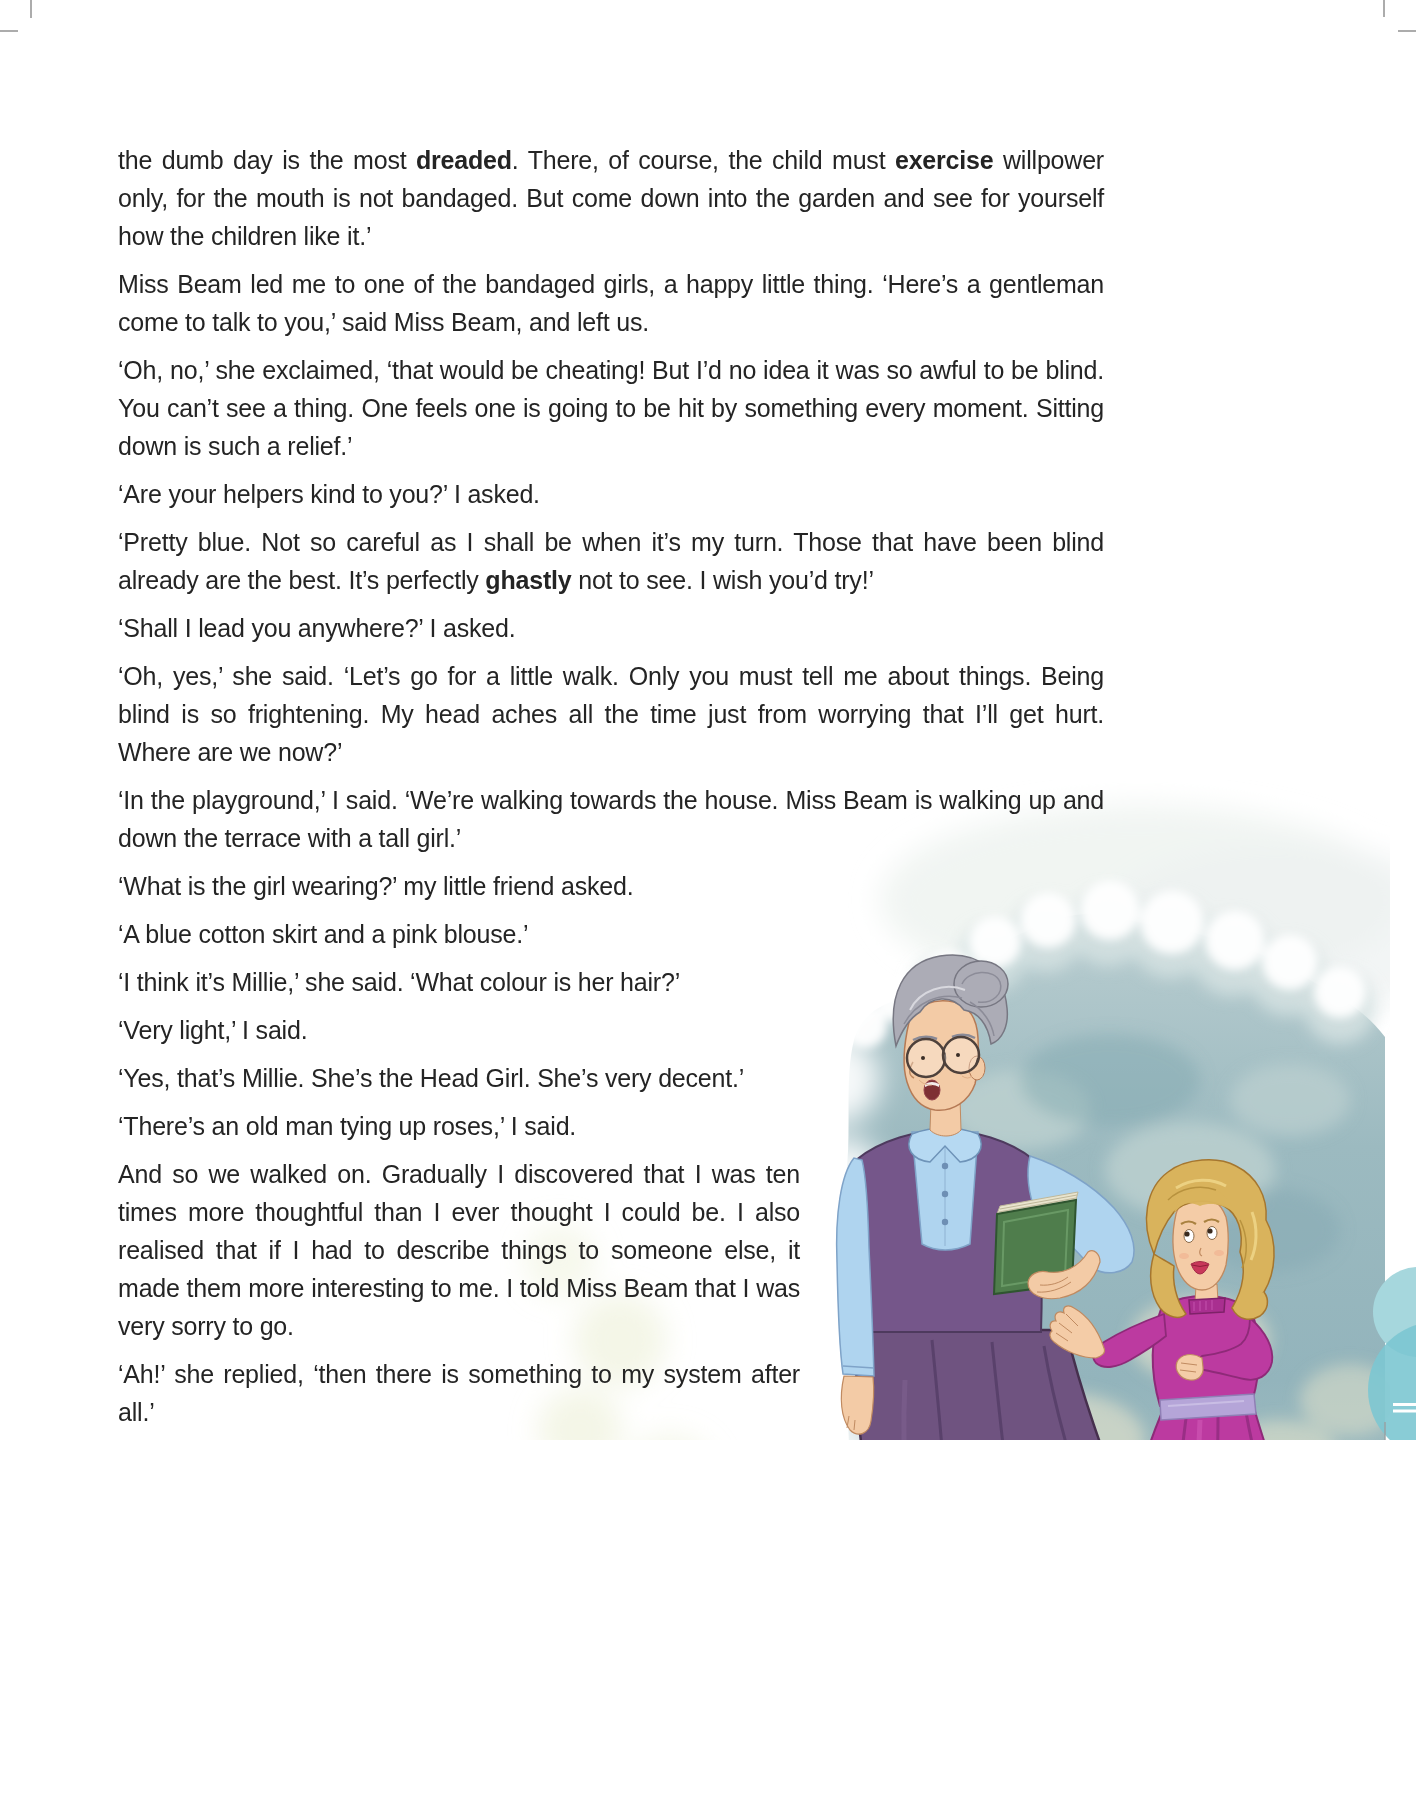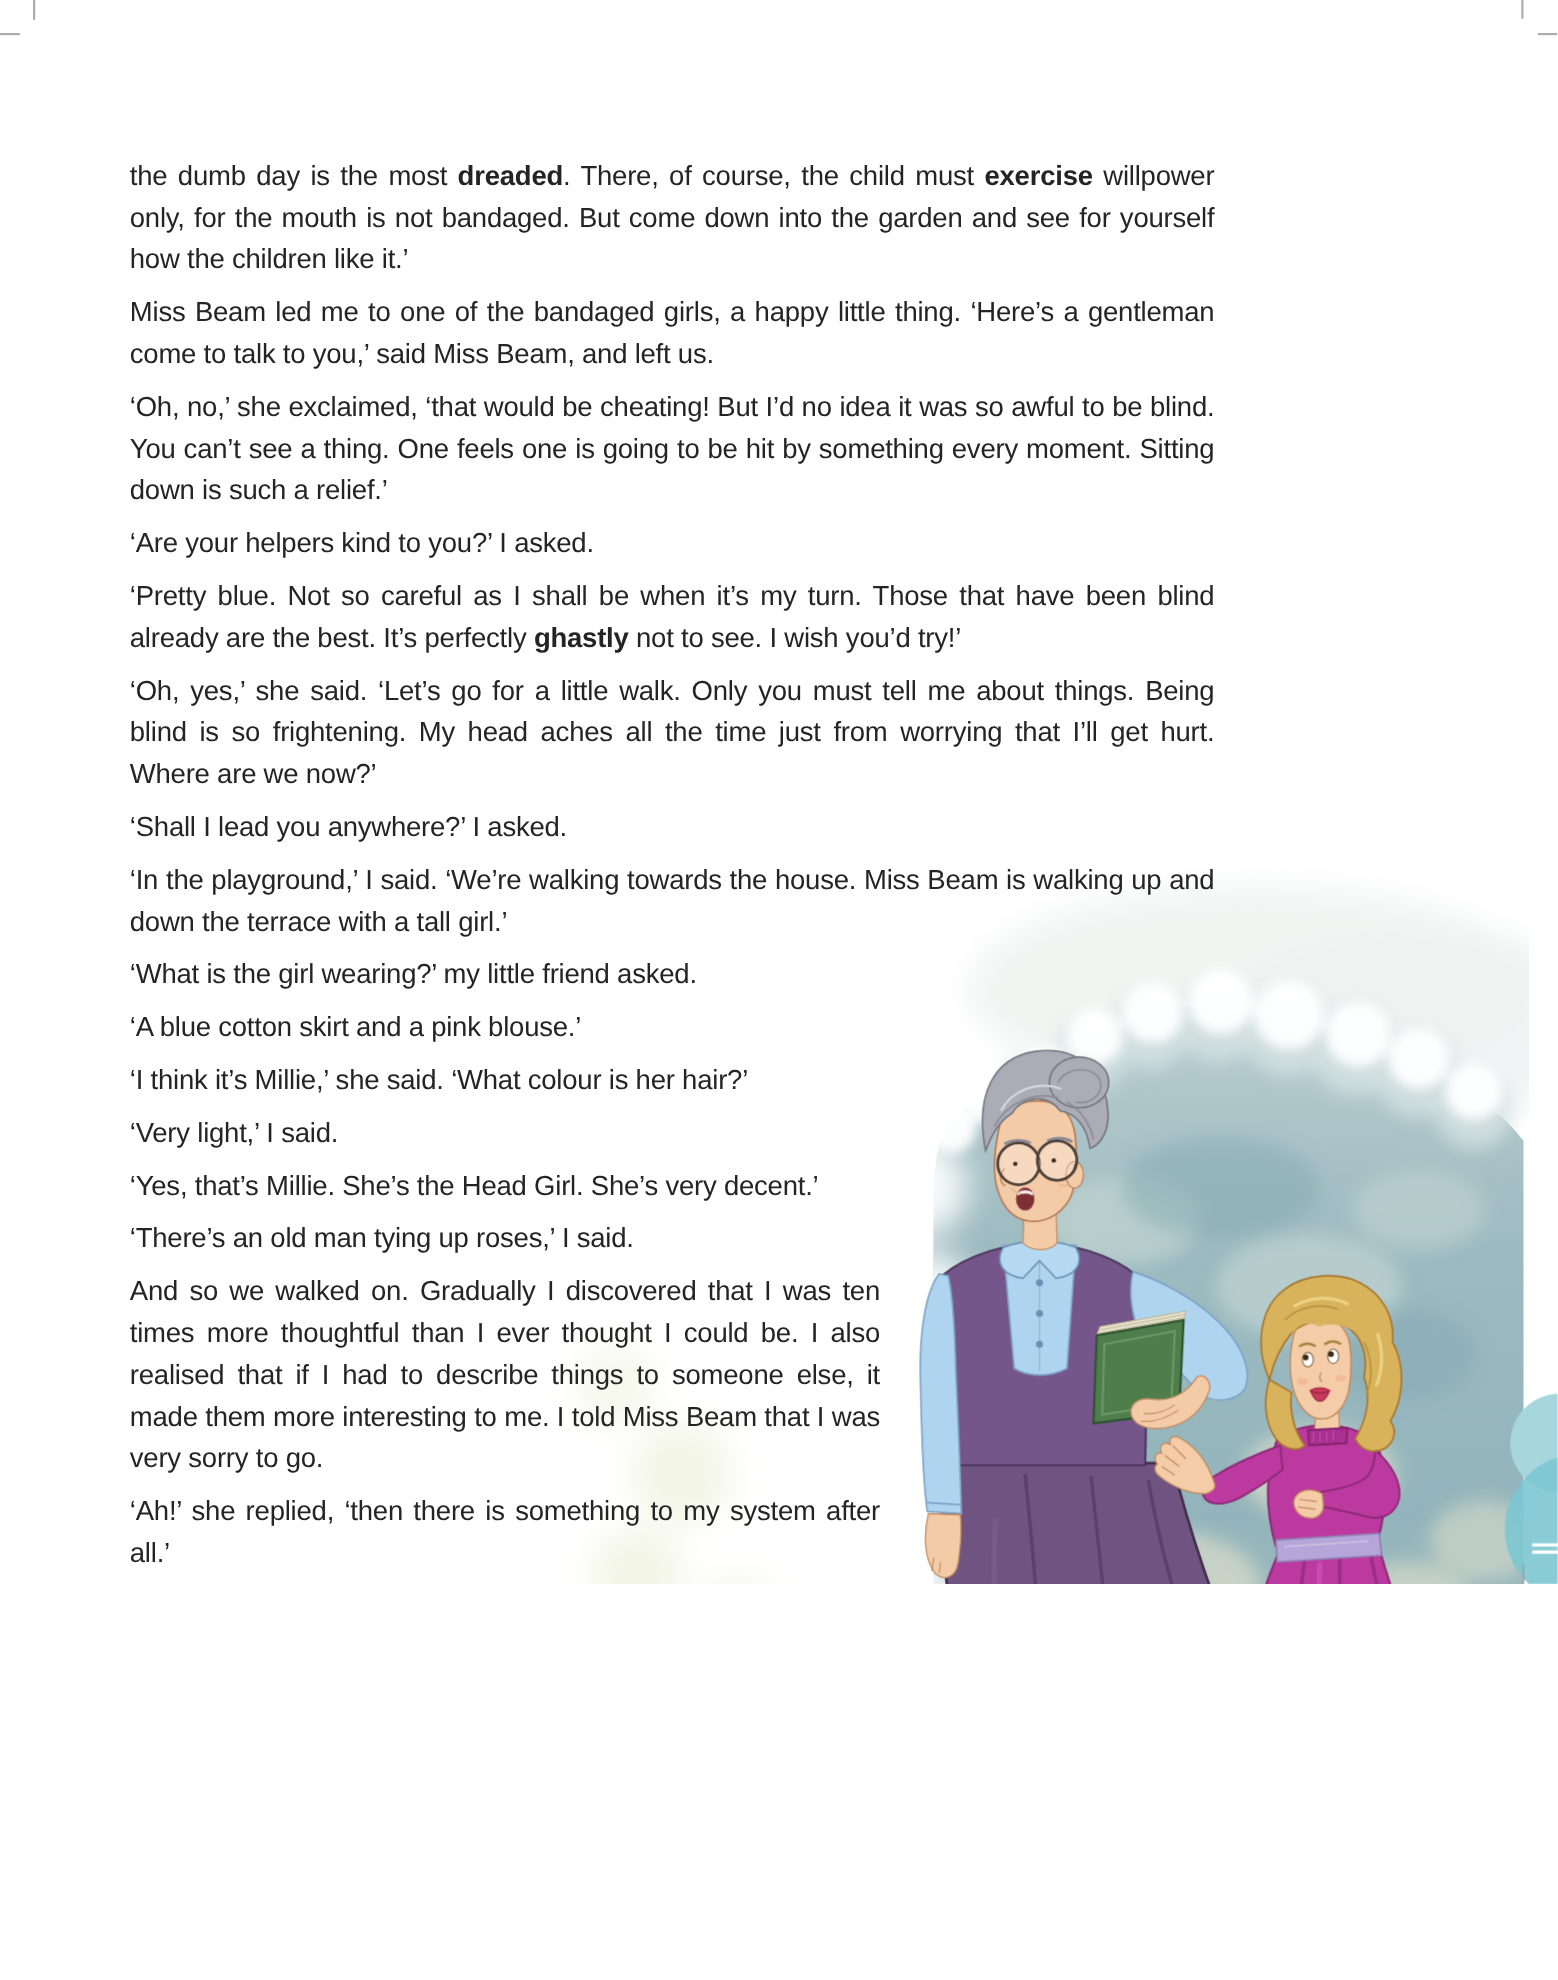--- a/index.html
+++ b/index.html
@@ -317,22 +317,22 @@
     <circle cx="405" cy="880" r="40" fill="#FFFFFF" opacity=".35"></circle>
   </svg>
 
   <div class="story">
     <div>
         <p><span>the dumb day is the most </span><b>dreaded</b><span>. There, of course, the child must </span><b>exercise</b><span> willpower only, for the mouth is not bandaged. But come down into the garden and see for yourself how the children like it.’</span></p>
         <p><span>Miss Beam led me to one of the bandaged girls, a happy little thing. ‘Here’s a gentleman come to talk to you,’ said Miss Beam, and left us.</span></p>
         <p><span>‘Oh, no,’ she exclaimed, ‘that would be cheating! But I’d no idea it was so awful to be blind. You can’t see a thing. One feels one is going to be hit by something every moment. Sitting down is such a relief.’</span></p>
         <p><span>‘Are your helpers kind to you?’ I asked.</span></p>
         <p><span>‘Pretty blue. Not so careful as I shall be when it’s my turn. Those that have been blind already are the best. It’s perfectly </span><b>ghastly</b><span> not to see. I wish you’d try!’</span></p>
+        <p><span>‘Shall I lead you anywhere?’ I asked.</span></p>
         <p><span>‘Oh, yes,’ she said. ‘Let’s go for a little walk. Only you must tell me about things. Being blind is so frightening. My head aches all the time just from worrying that I’ll get hurt. Where are we now?’</span></p>
-        <p><span>‘Shall I lead you anywhere?’ I asked.</span></p>
         <p><span>‘In the playground,’ I said. ‘We’re walking towards the house. Miss Beam is walking up and down the terrace with a tall girl.’</span></p>
         <p><span>‘What is the girl wearing?’ my little friend asked.</span></p>
         <p><span>‘A blue cotton skirt and a pink blouse.’</span></p>
         <p><span>‘I think it’s Millie,’ she said. ‘What colour is her hair?’</span></p>
         <p><span>‘Very light,’ I said.</span></p>
         <p><span>‘Yes, that’s Millie. She’s the Head Girl. She’s very decent.’</span></p>
         <p><span>‘There’s an old man tying up roses,’ I said.</span></p>
       </div>
     <div class="narrow">
         <p><span>And so we walked on. Gradually I discovered that I was ten times more thoughtful than I ever thought I could be. I also realised that if I had to describe things to someone else, it made them more interesting to me. I told Miss Beam that I was very sorry to go.</span></p>

